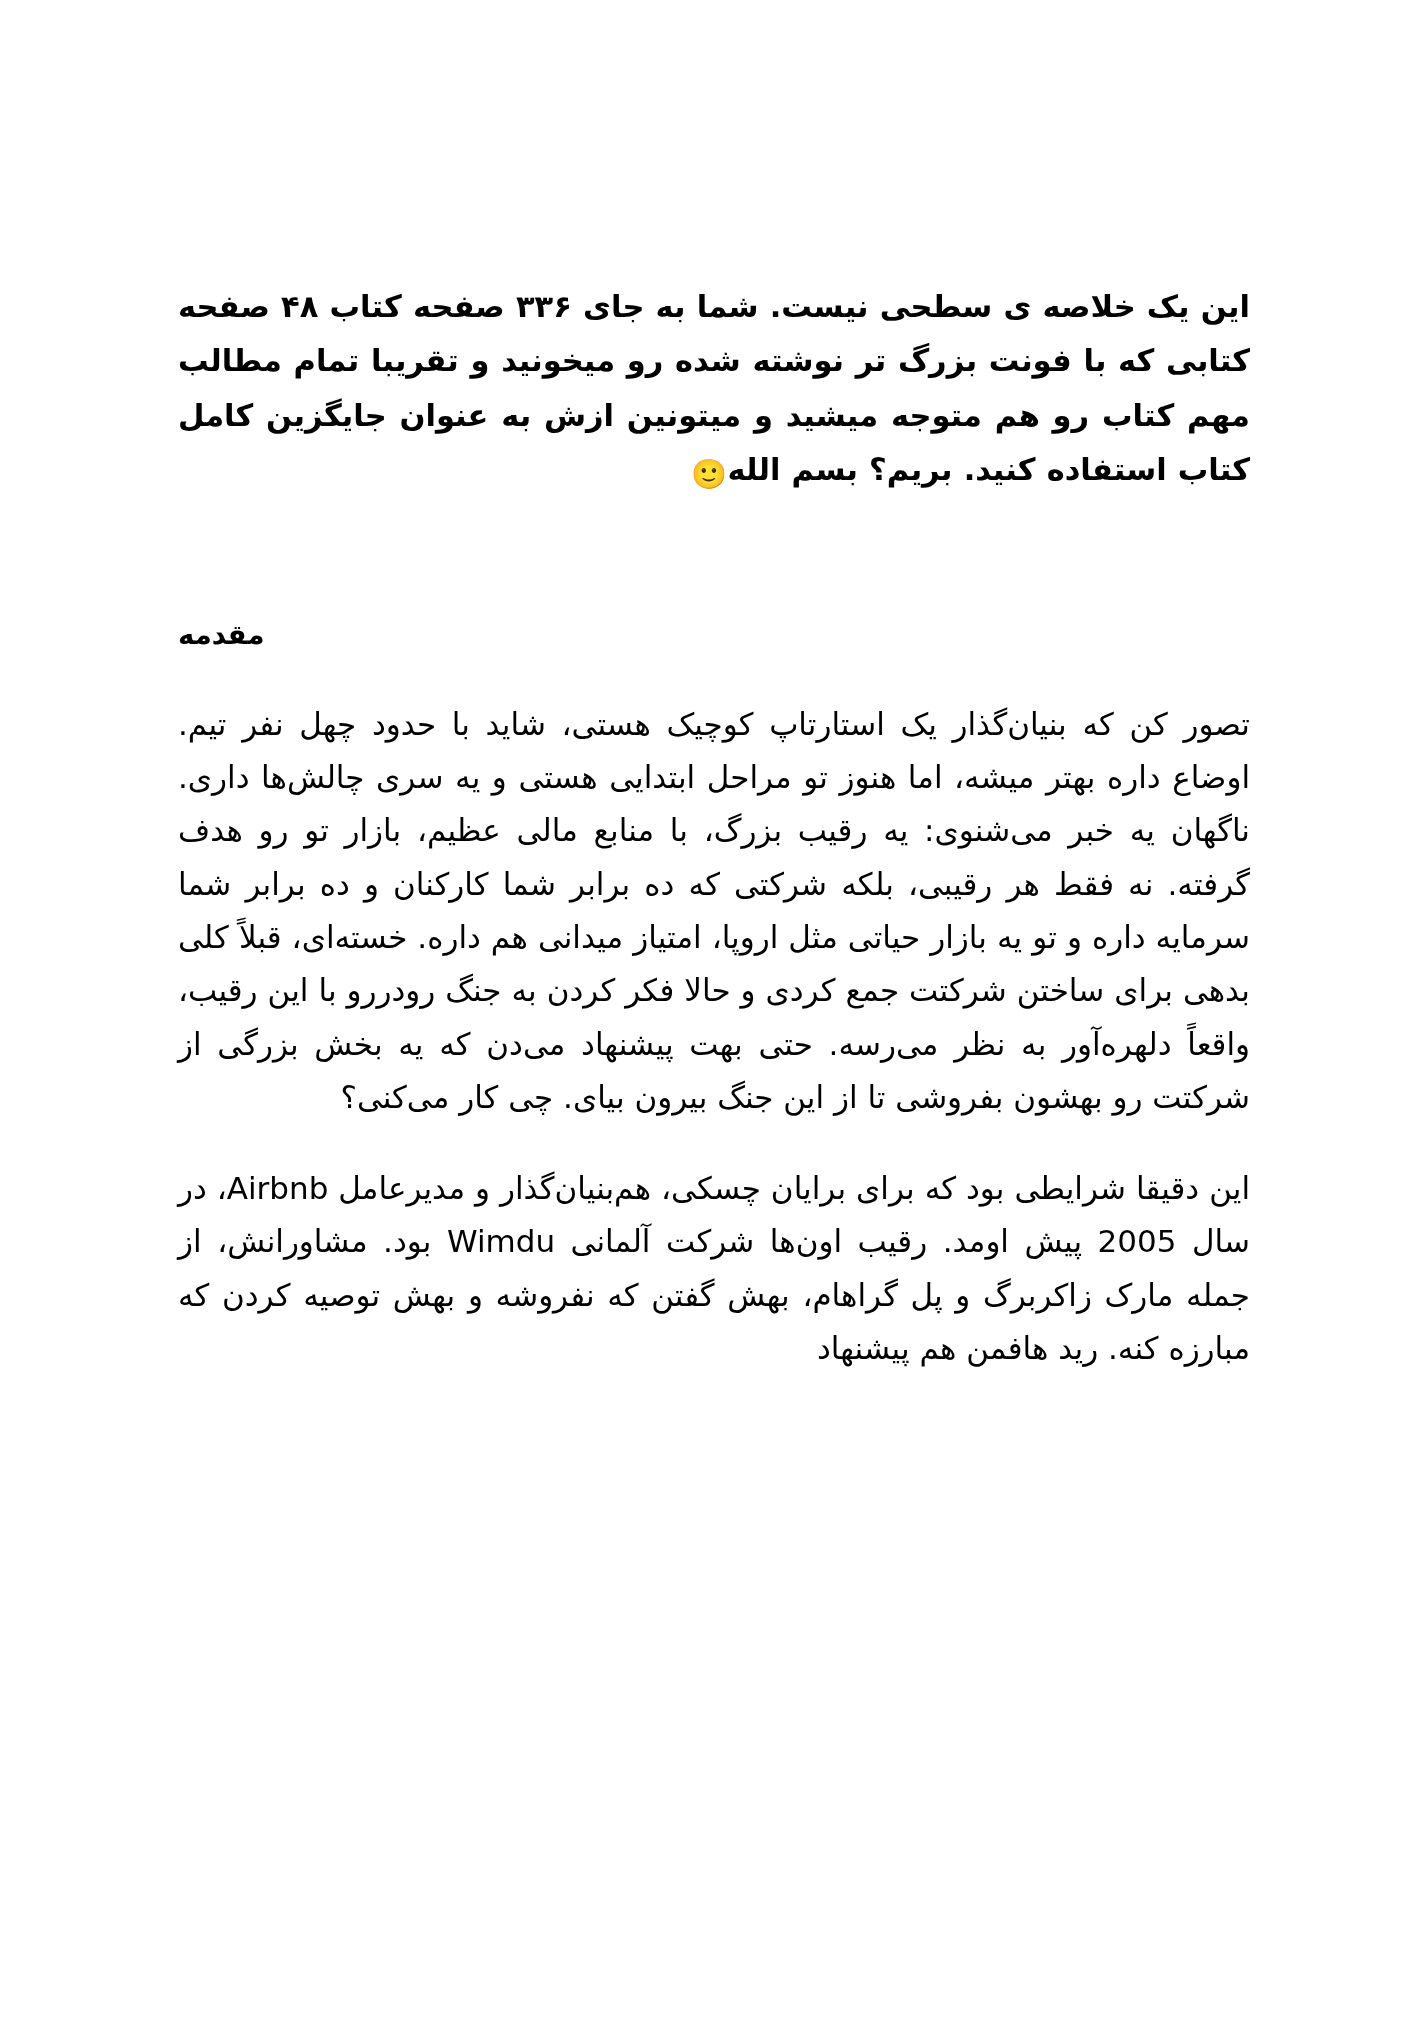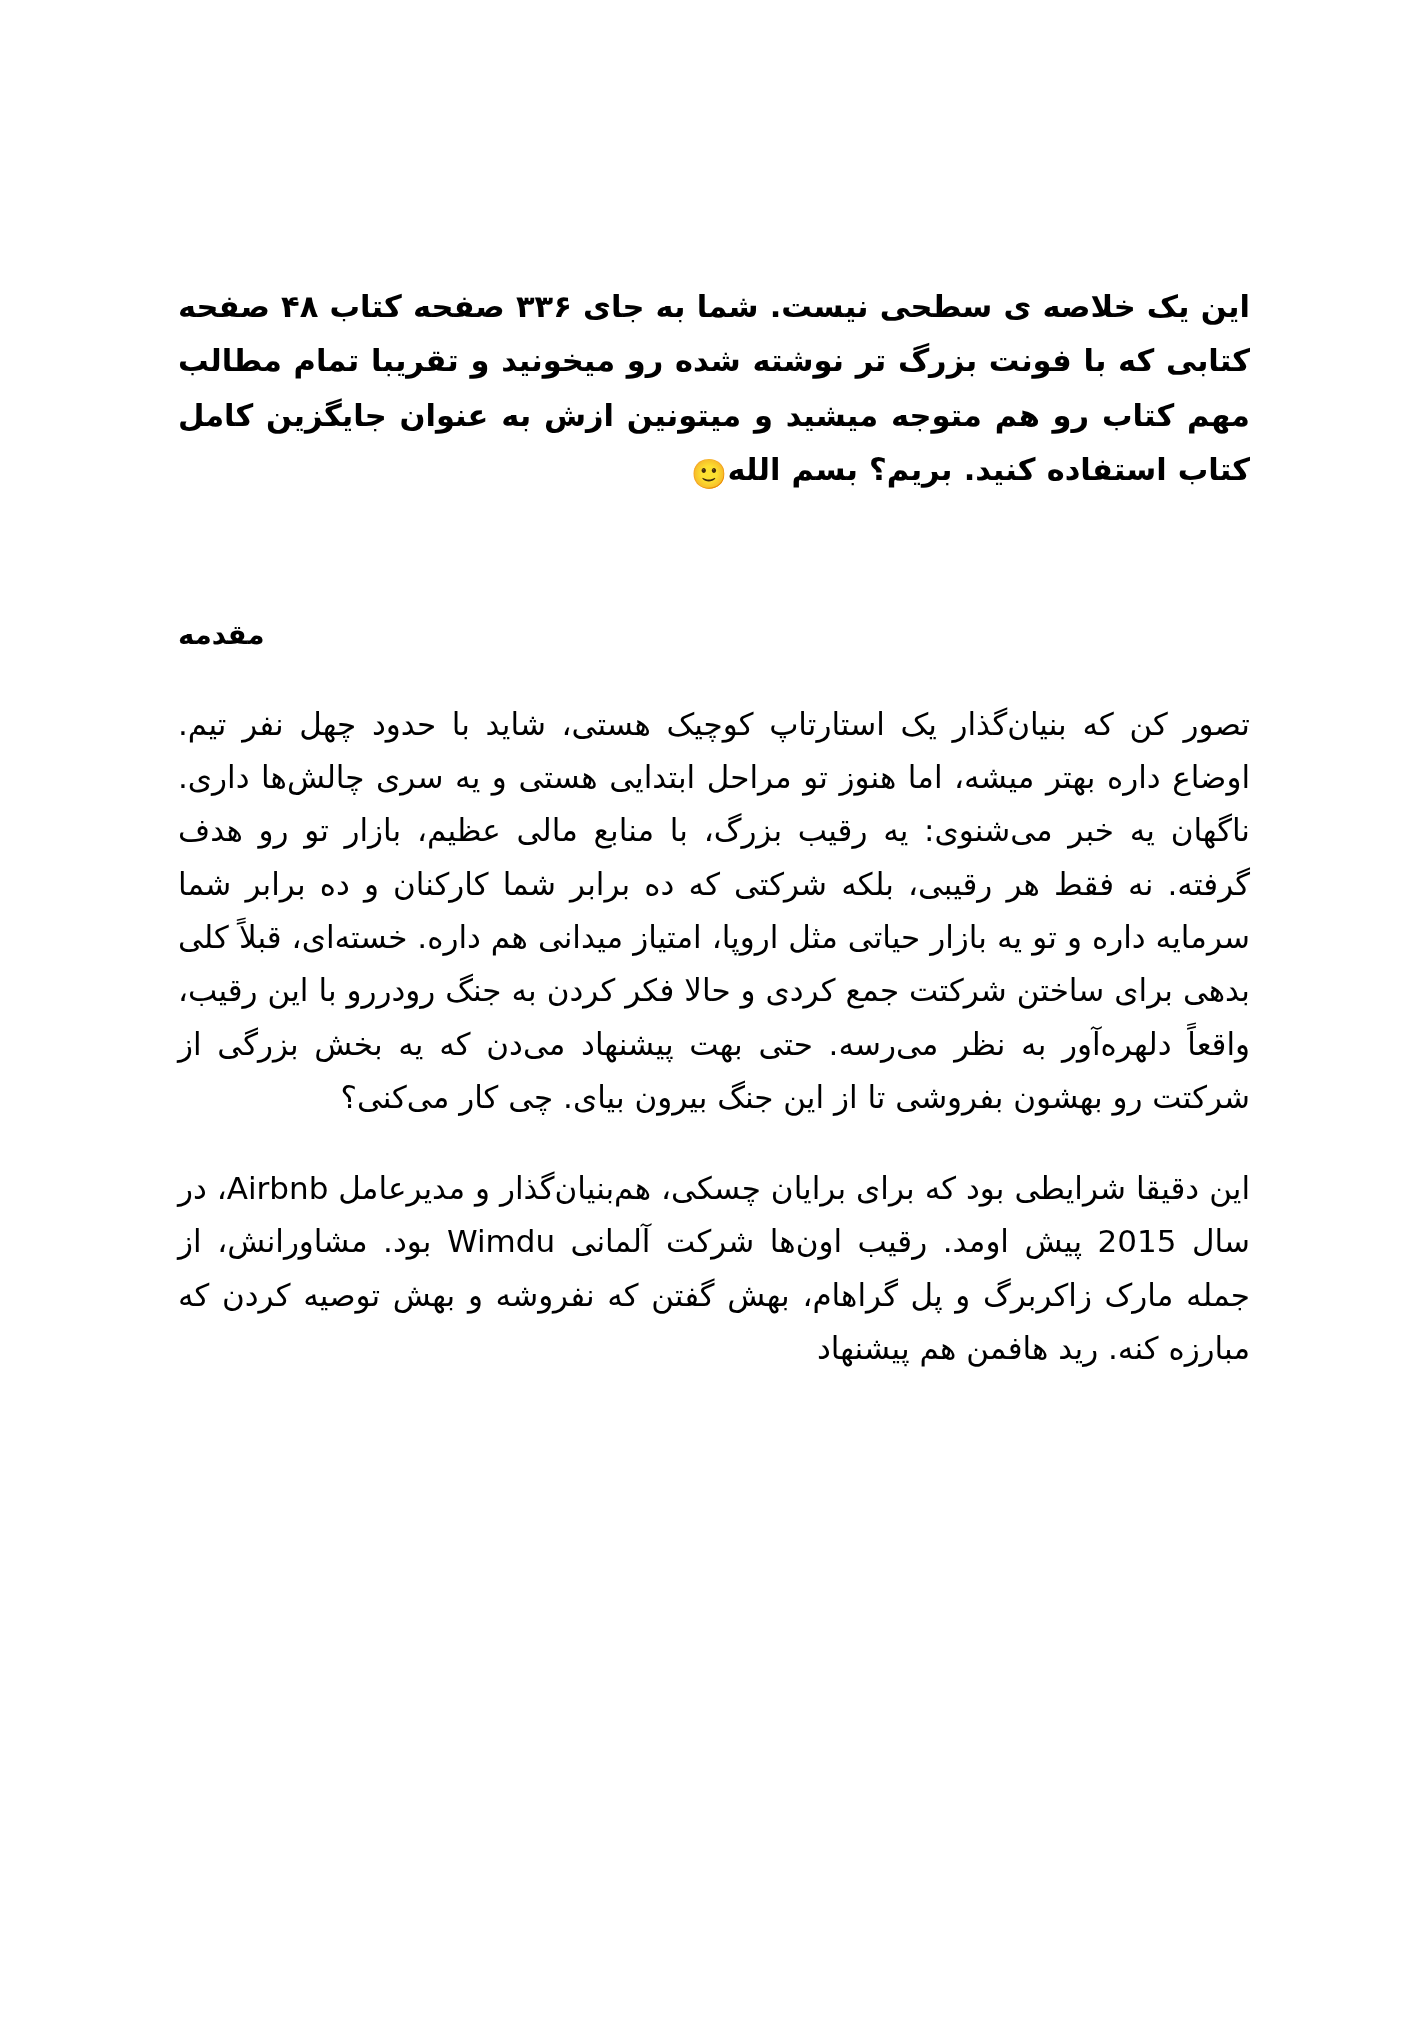--- a/index.html
+++ b/index.html
@@ -74,16 +74,16 @@
 
 <div class="page">
   <div class="content">
 
     <p class="intro-paragraph"><span>این یک خلاصه ی سطحی نیست. شما به جای ۳۳۶ صفحه کتاب ۴۸ صفحه کتابی که با فونت بزرگ تر نوشته شده رو میخونید و تقریبا تمام مطالب مهم کتاب رو هم متوجه میشید و میتونین ازش به عنوان جایگزین کامل کتاب استفاده کنید. بریم؟ بسم الله</span><span class="emoji">🙂</span></p>
 
     <h2 class="section-heading">مقدمه</h2>
 
     <p class="body-paragraph first-body">تصور کن که بنیان‌گذار یک استارتاپ کوچیک هستی، شاید با حدود چهل نفر تیم. اوضاع داره بهتر میشه، اما هنوز تو مراحل ابتدایی هستی و یه سری چالش‌ها داری. ناگهان یه خبر می‌شنوی: یه رقیب بزرگ، با منابع مالی عظیم، بازار تو رو هدف گرفته. نه فقط هر رقیبی، بلکه شرکتی که ده برابر شما کارکنان و ده برابر شما سرمایه داره و تو یه بازار حیاتی مثل اروپا، امتیاز میدانی هم داره. خسته‌ای، قبلاً کلی بدهی برای ساختن شرکتت جمع کردی و حالا فکر کردن به جنگ رودررو با این رقیب، واقعاً دلهره‌آور به نظر می‌رسه. حتی بهت پیشنهاد می‌دن که یه بخش بزرگی از شرکتت رو بهشون بفروشی تا از این جنگ بیرون بیای. چی کار می‌کنی؟</p>
 
-    <p class="body-paragraph">این دقیقا شرایطی بود که برای برایان چسکی، هم‌بنیان‌گذار و مدیرعامل Airbnb، در سال 2015 پیش اومد. رقیب اون‌ها شرکت آلمانی Wimdu بود. مشاورانش، از جمله مارک زاکربرگ و پل گراهام، بهش گفتن که نفروشه و بهش توصیه کردن که مبارزه کنه. رید هافمن هم پیشنهاد</p>
+    <p class="body-paragraph">این دقیقا شرایطی بود که برای برایان چسکی، هم‌بنیان‌گذار و مدیرعامل Airbnb، در سال 2005 پیش اومد. رقیب اون‌ها شرکت آلمانی Wimdu بود. مشاورانش، از جمله مارک زاکربرگ و پل گراهام، بهش گفتن که نفروشه و بهش توصیه کردن که مبارزه کنه. رید هافمن هم پیشنهاد</p>
 
   </div>
 </div>
 
 </body></html>

